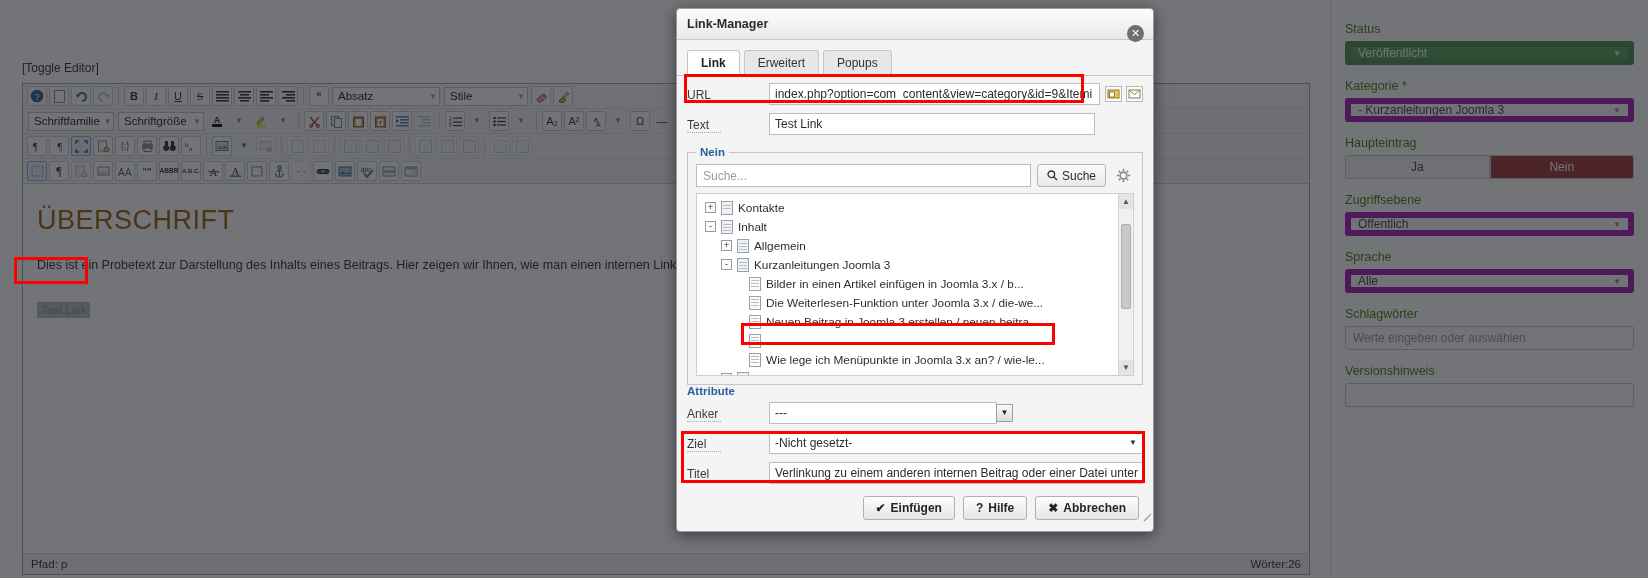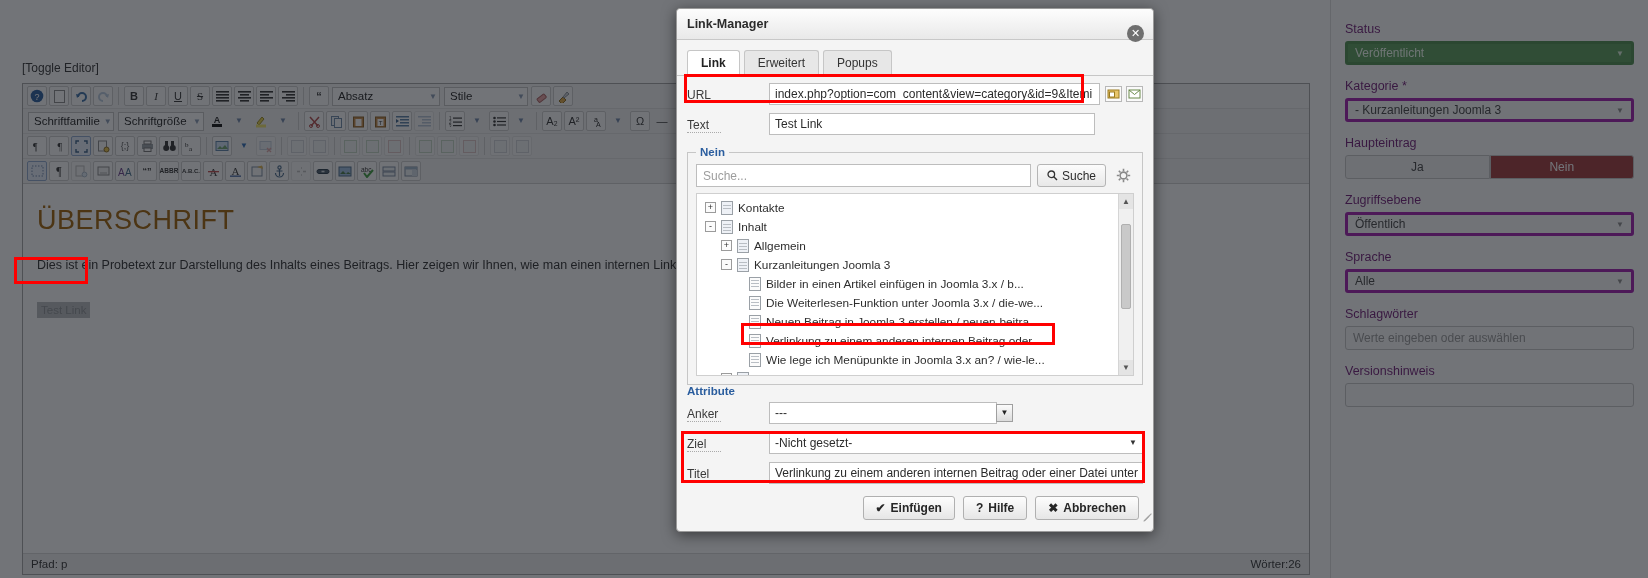--- a/index.html
+++ b/index.html
@@ -44,22 +44,22 @@
              padding:2px 4px; }
 
   .ed-status { position:absolute; left:0; right:0; bottom:0; height:21px; background:#f1f1f1;
                border-top:1px solid #d8d8d8; display:flex; align-items:center;
                justify-content:space-between; padding:0 8px; font-size:11.5px; color:#333; }
 
   
   .sidebar { position:absolute; left:1330px; top:0; width:318px; height:578px;
              background:#fff; border-left:1px solid #dedede; padding:22px 14px 0 14px; }
   .fld { margin-bottom:14px; }
-  .fld-label { font-size:12.5px; color:#701a75; margin-bottom:5px; }
-  .fld-select { height:24px; border:3px solid #a21caf; border-radius:3px; background:#fcfcfc;
+  .fld-label { font-size:12.5px; color:#4d7c0f; margin-bottom:5px; }
+  .fld-select { height:24px; border:6px solid #a21caf; border-radius:3px; background:#fcfcfc;
                 display:flex; align-items:center; justify-content:space-between;
                 padding:0 7px; font-size:12px; color:#444; }
   .fld-select.green { background:#5a9e5a; border-color:#4f8f4f; color:#f4fff4; }
   .fld-select .car { font-size:8px; color:#8d8d8d; }
   .fld-select.green .car { color:#dff0df; }
   .fld-input { height:24px; border:1px solid #c9c9c9; border-radius:3px; background:#fcfcfc;
                display:flex; align-items:center; padding:0 7px; font-size:12px; color:#9a9a9a; }
   .btn-group { display:flex; }
   .btn-group > div { flex:1; height:24px; display:flex; align-items:center; justify-content:center;
                      font-size:12px; border:1px solid #c9c9c9; }
@@ -783,21 +783,20 @@
             <span>Neuen Beitrag in Joomla 3 erstellen / neuen-beitra...</span>
           </div>
 
           <div class="tnode" style="padding-left:48px">
             <span class="dicon">
                 <span class="pg"></span>
                 <span class="ln" style="top:3px"></span>
                 <span class="ln" style="top:6px"></span>
                 <span class="ln" style="top:9px"></span>
               </span>
-            <span>Verlinkung zu einem anderen internen Beitrag oder ...</span>
           </div>
 
           <div class="tnode" style="padding-left:48px">
             <span class="dicon">
                 <span class="pg"></span>
                 <span class="ln" style="top:3px"></span>
                 <span class="ln" style="top:6px"></span>
                 <span class="ln" style="top:9px"></span>
               </span>
             <span>Wie lege ich Menüpunkte in Joomla 3.x an? / wie-le...</span>

